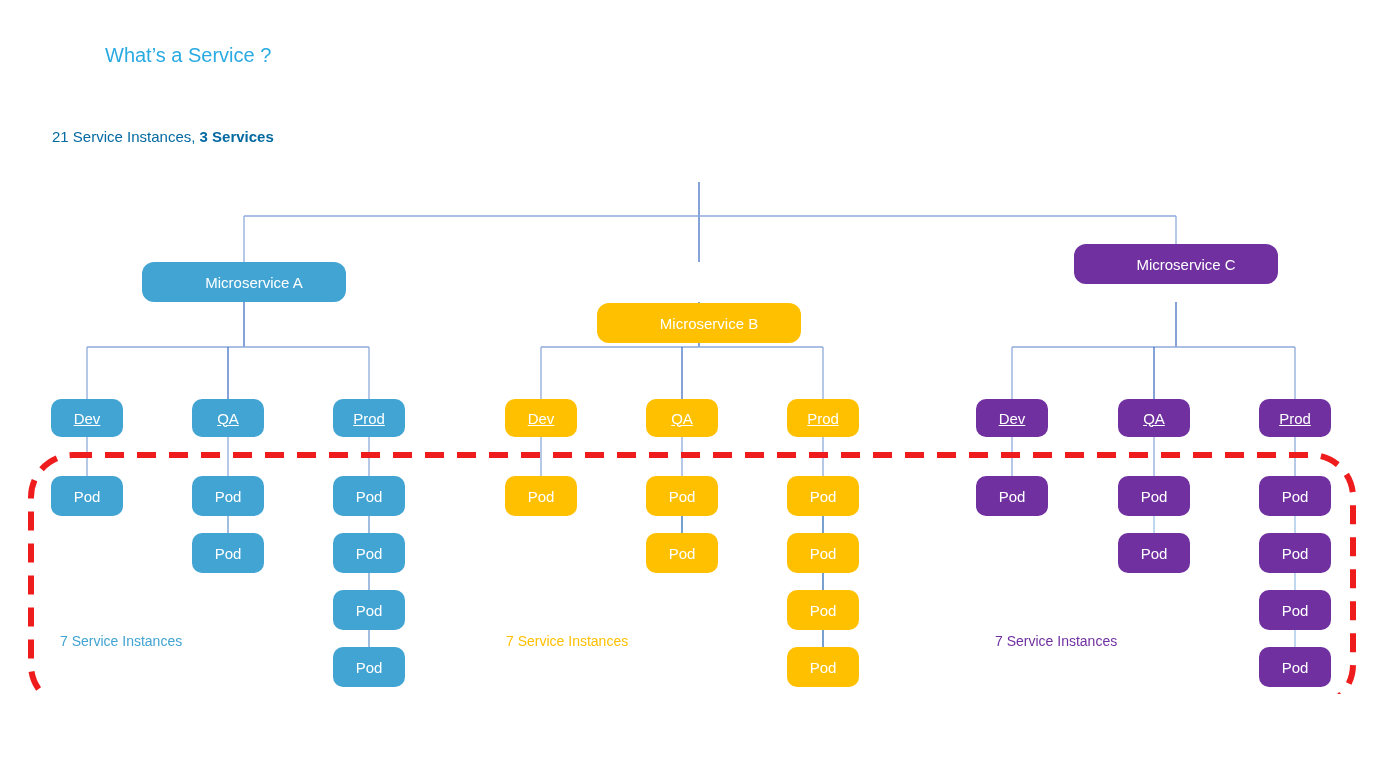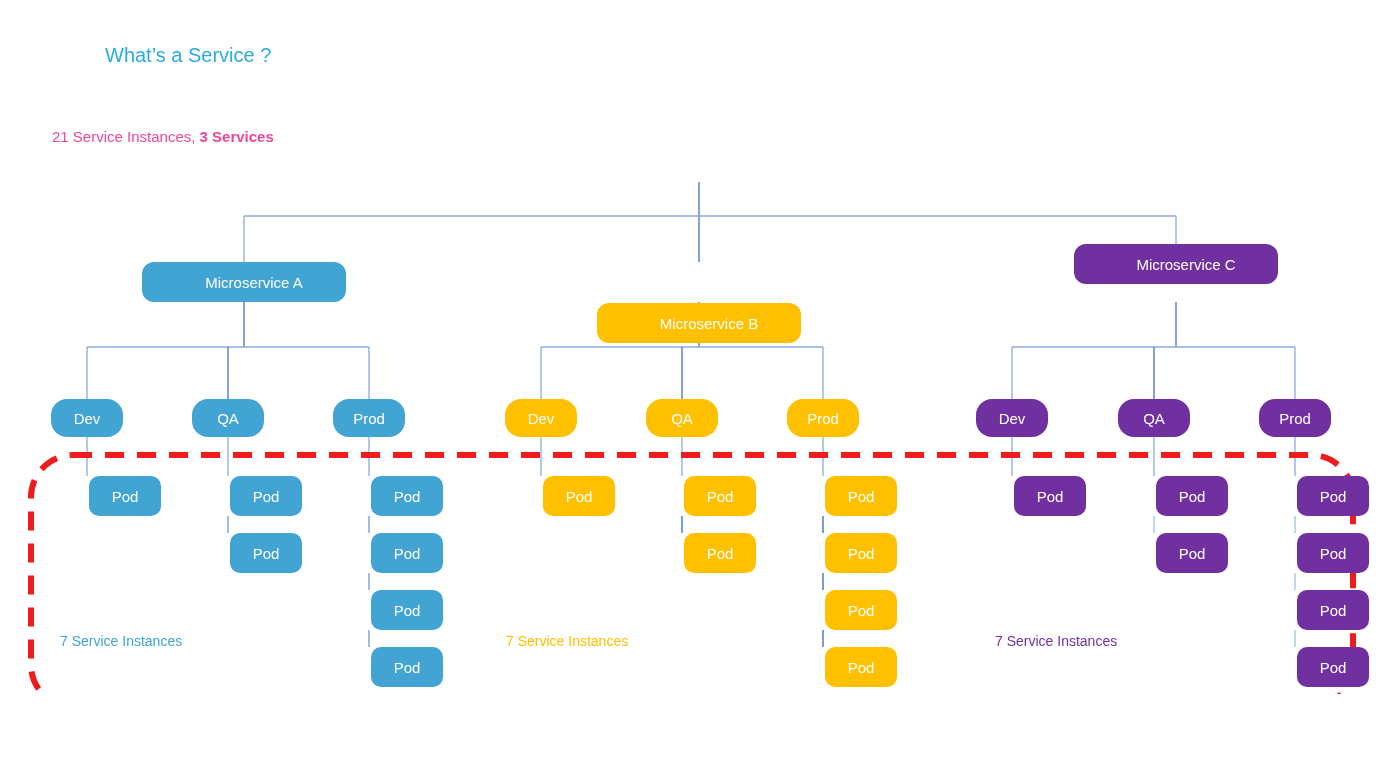--- a/index.html
+++ b/index.html
@@ -21,22 +21,22 @@
     position: absolute;
     display: flex;
     align-items: center;
     justify-content: center;
     color: #ffffff;
     box-sizing: border-box;
     white-space: nowrap;
   }
   .app-node   { border-radius: 16px; font-size: 12px; font-weight: bold; }
   .ms-node    { border-radius: 12px; font-size: 15px; padding-left: 20px; }
-  .env-node   { border-radius: 16px; font-size: 15px; }
-  .pod-node   { border-radius: 10px; font-size: 15px; margin-left: 38px; }
+  .env-node   { border-radius: 10px; font-size: 15px; text-decoration: underline; }
+  .pod-node   { border-radius: 10px; font-size: 15px; }
   .diagram-title {
     position: absolute;
     left: 105px; top: 44px;
     font-size: 20px;
   }
   .summary-text {
     position: absolute;
     left: 52px; top: 128px;
     font-size: 15px;
   }
@@ -90,21 +90,21 @@
       <line x1="1154" y1="516" x2="1154" y2="533" stroke="#9dc3e6" stroke-width="1.3"></line>
       <line x1="1295" y1="437" x2="1295" y2="476" stroke="#8faadc" stroke-width="1.3"></line>
       <line x1="1295" y1="516" x2="1295" y2="533" stroke="#9dc3e6" stroke-width="1.3"></line>
       <line x1="1295" y1="573" x2="1295" y2="590" stroke="#9dc3e6" stroke-width="1.3"></line>
       <line x1="1295" y1="630" x2="1295" y2="647" stroke="#9dc3e6" stroke-width="1.3"></line>
       <rect x="31" y="455" width="1322" height="252" rx="42" fill="none" stroke="#ee1c1c" stroke-width="6" stroke-dasharray="19 13"></rect>
     </svg>
 
   <div class="diagram-title" style="color: rgb(41, 171, 226);">What’s a Service ?</div>
 
-  <div class="summary-text" style="color: #ec4899;">
+  <div class="summary-text" style="color: #0369a1;">
     <span>21 Service Instances, </span><b>3 Services</b>
   </div>
 
 
   <div id="services-layer">
       <div class="node ms-node" style="left: 142px; top: 262px; width: 204px; height: 40px; background: rgb(65, 164, 210);">Microservice A</div>
       <div class="node env-node" style="left: 51px; top: 399px; width: 72px; height: 38px; background: rgb(65, 164, 210);">Dev</div>
       <div class="node pod-node" style="left: 51px; top: 476px; width: 72px; height: 40px; background: rgb(65, 164, 210);">Pod</div>
       <div class="node env-node" style="left: 192px; top: 399px; width: 72px; height: 38px; background: rgb(65, 164, 210);">QA</div>
       <div class="node pod-node" style="left: 192px; top: 476px; width: 72px; height: 40px; background: rgb(65, 164, 210);">Pod</div>

